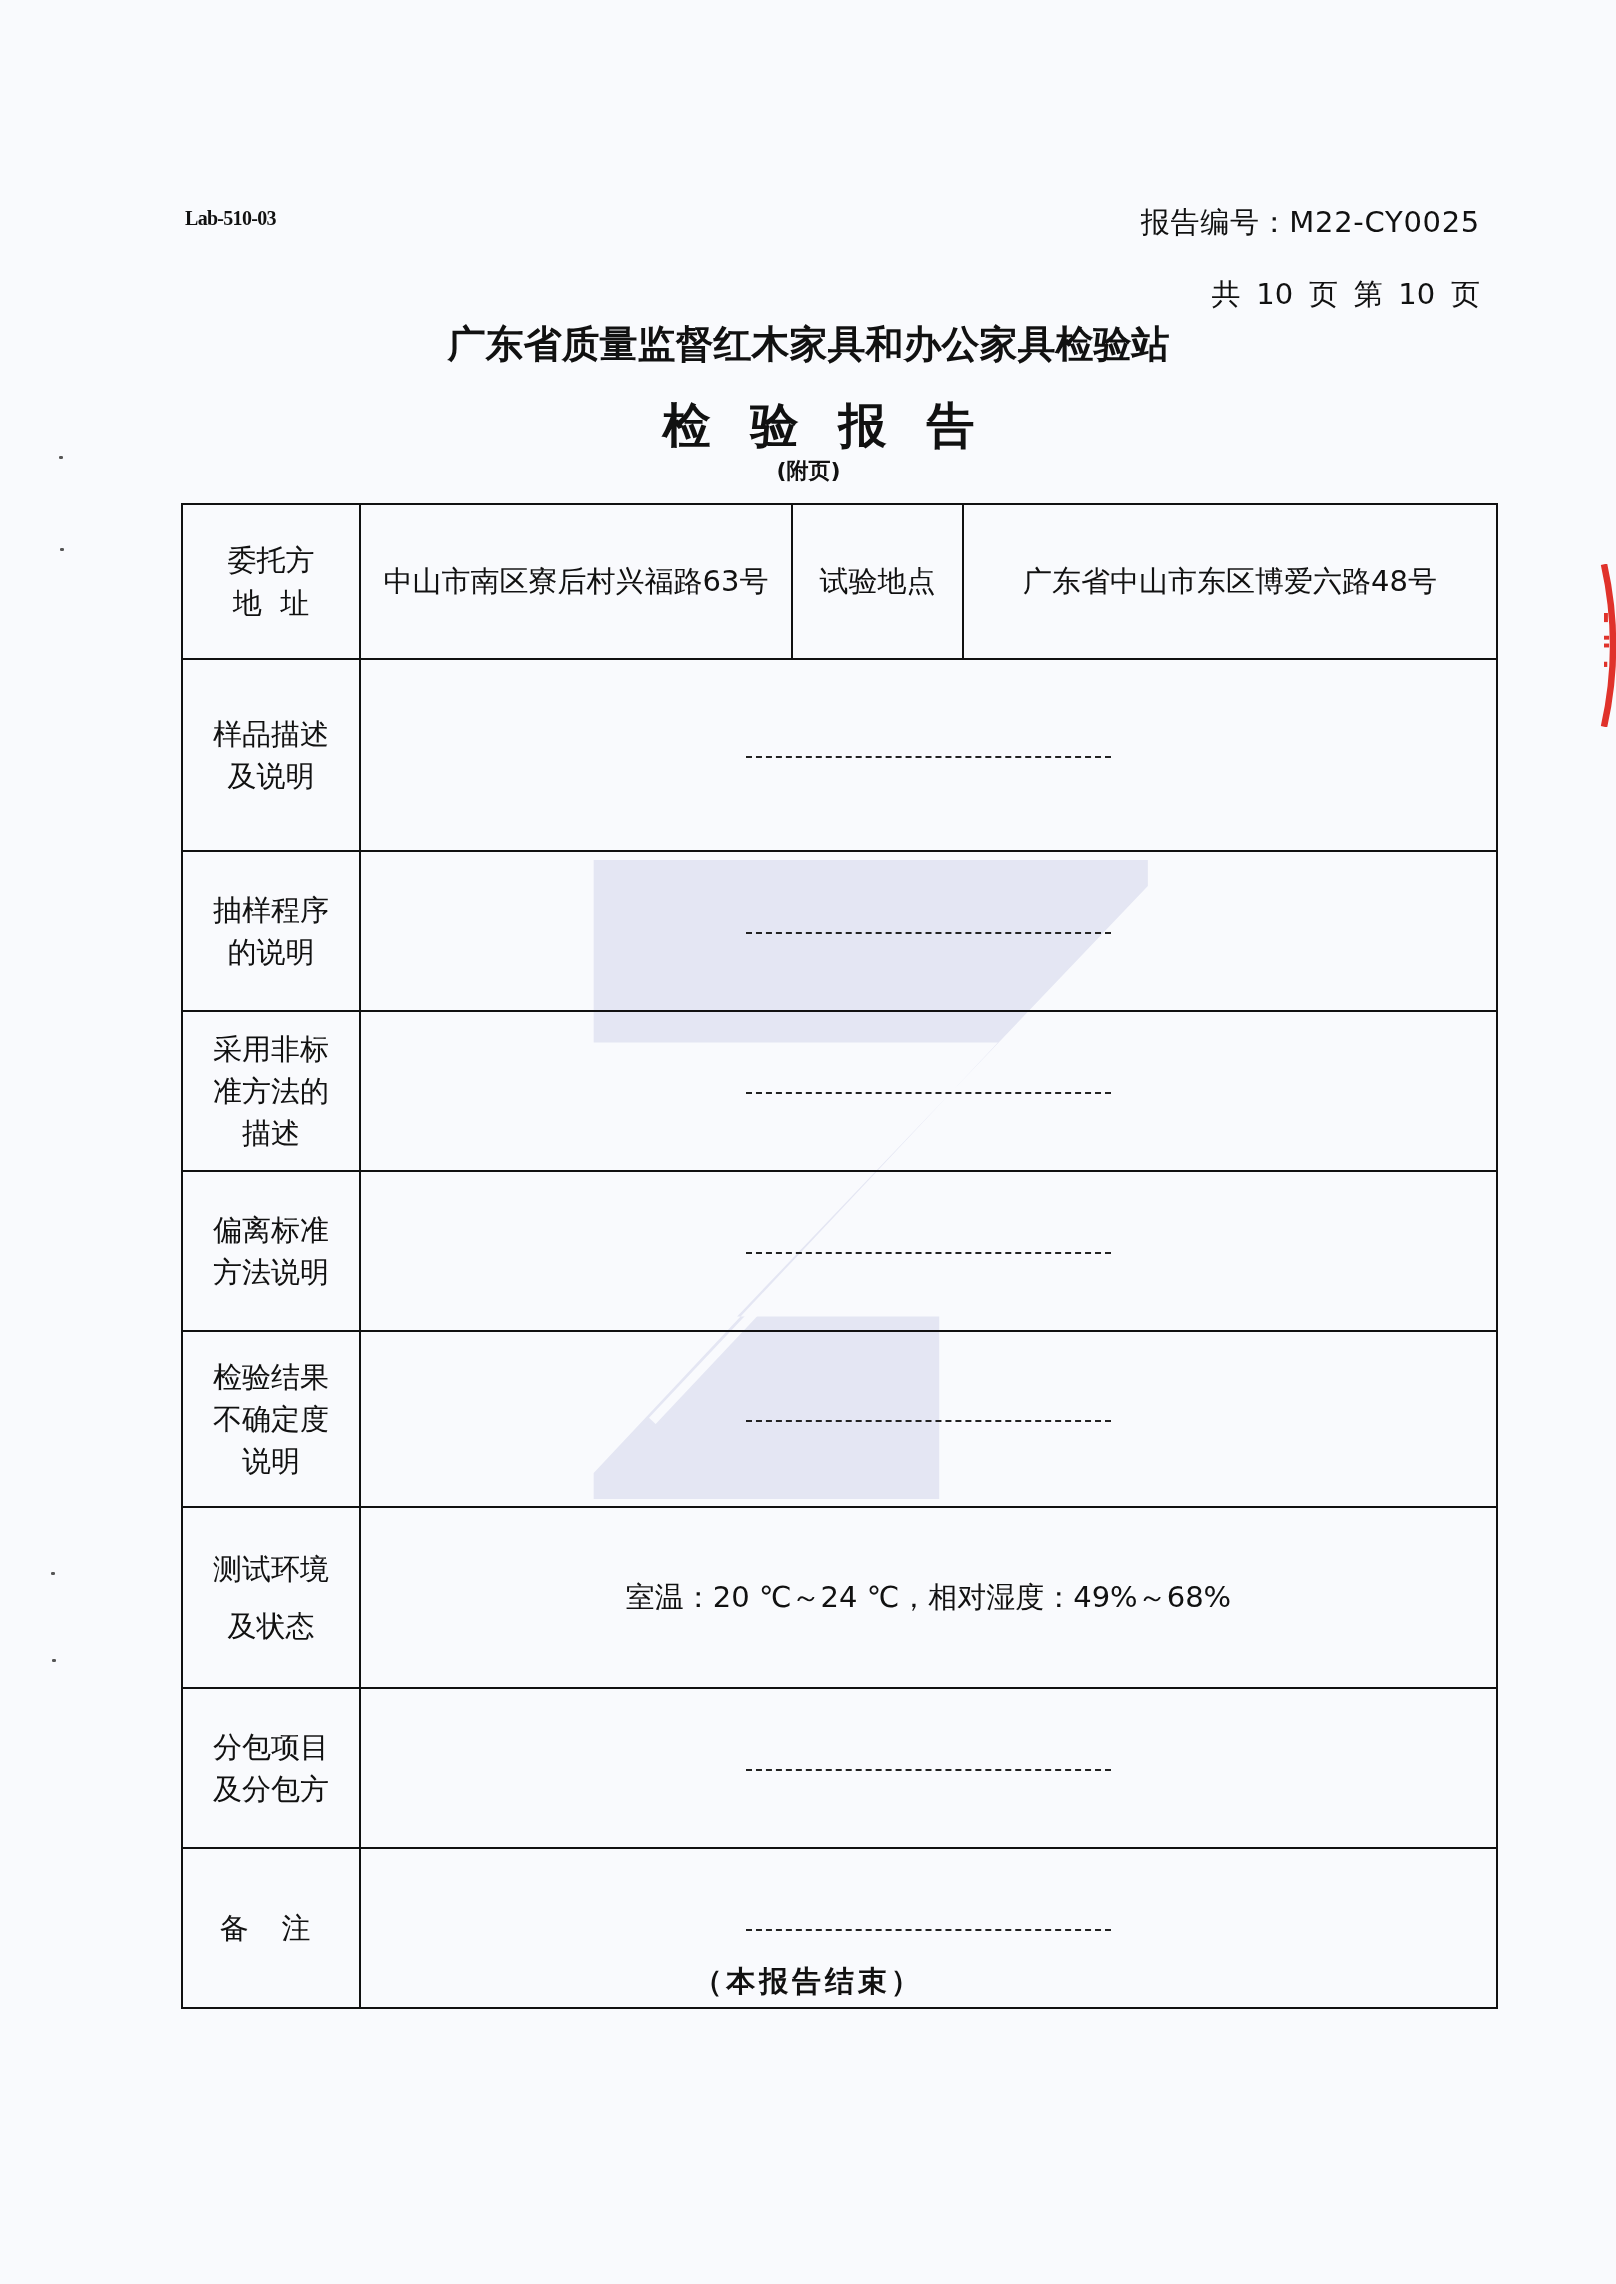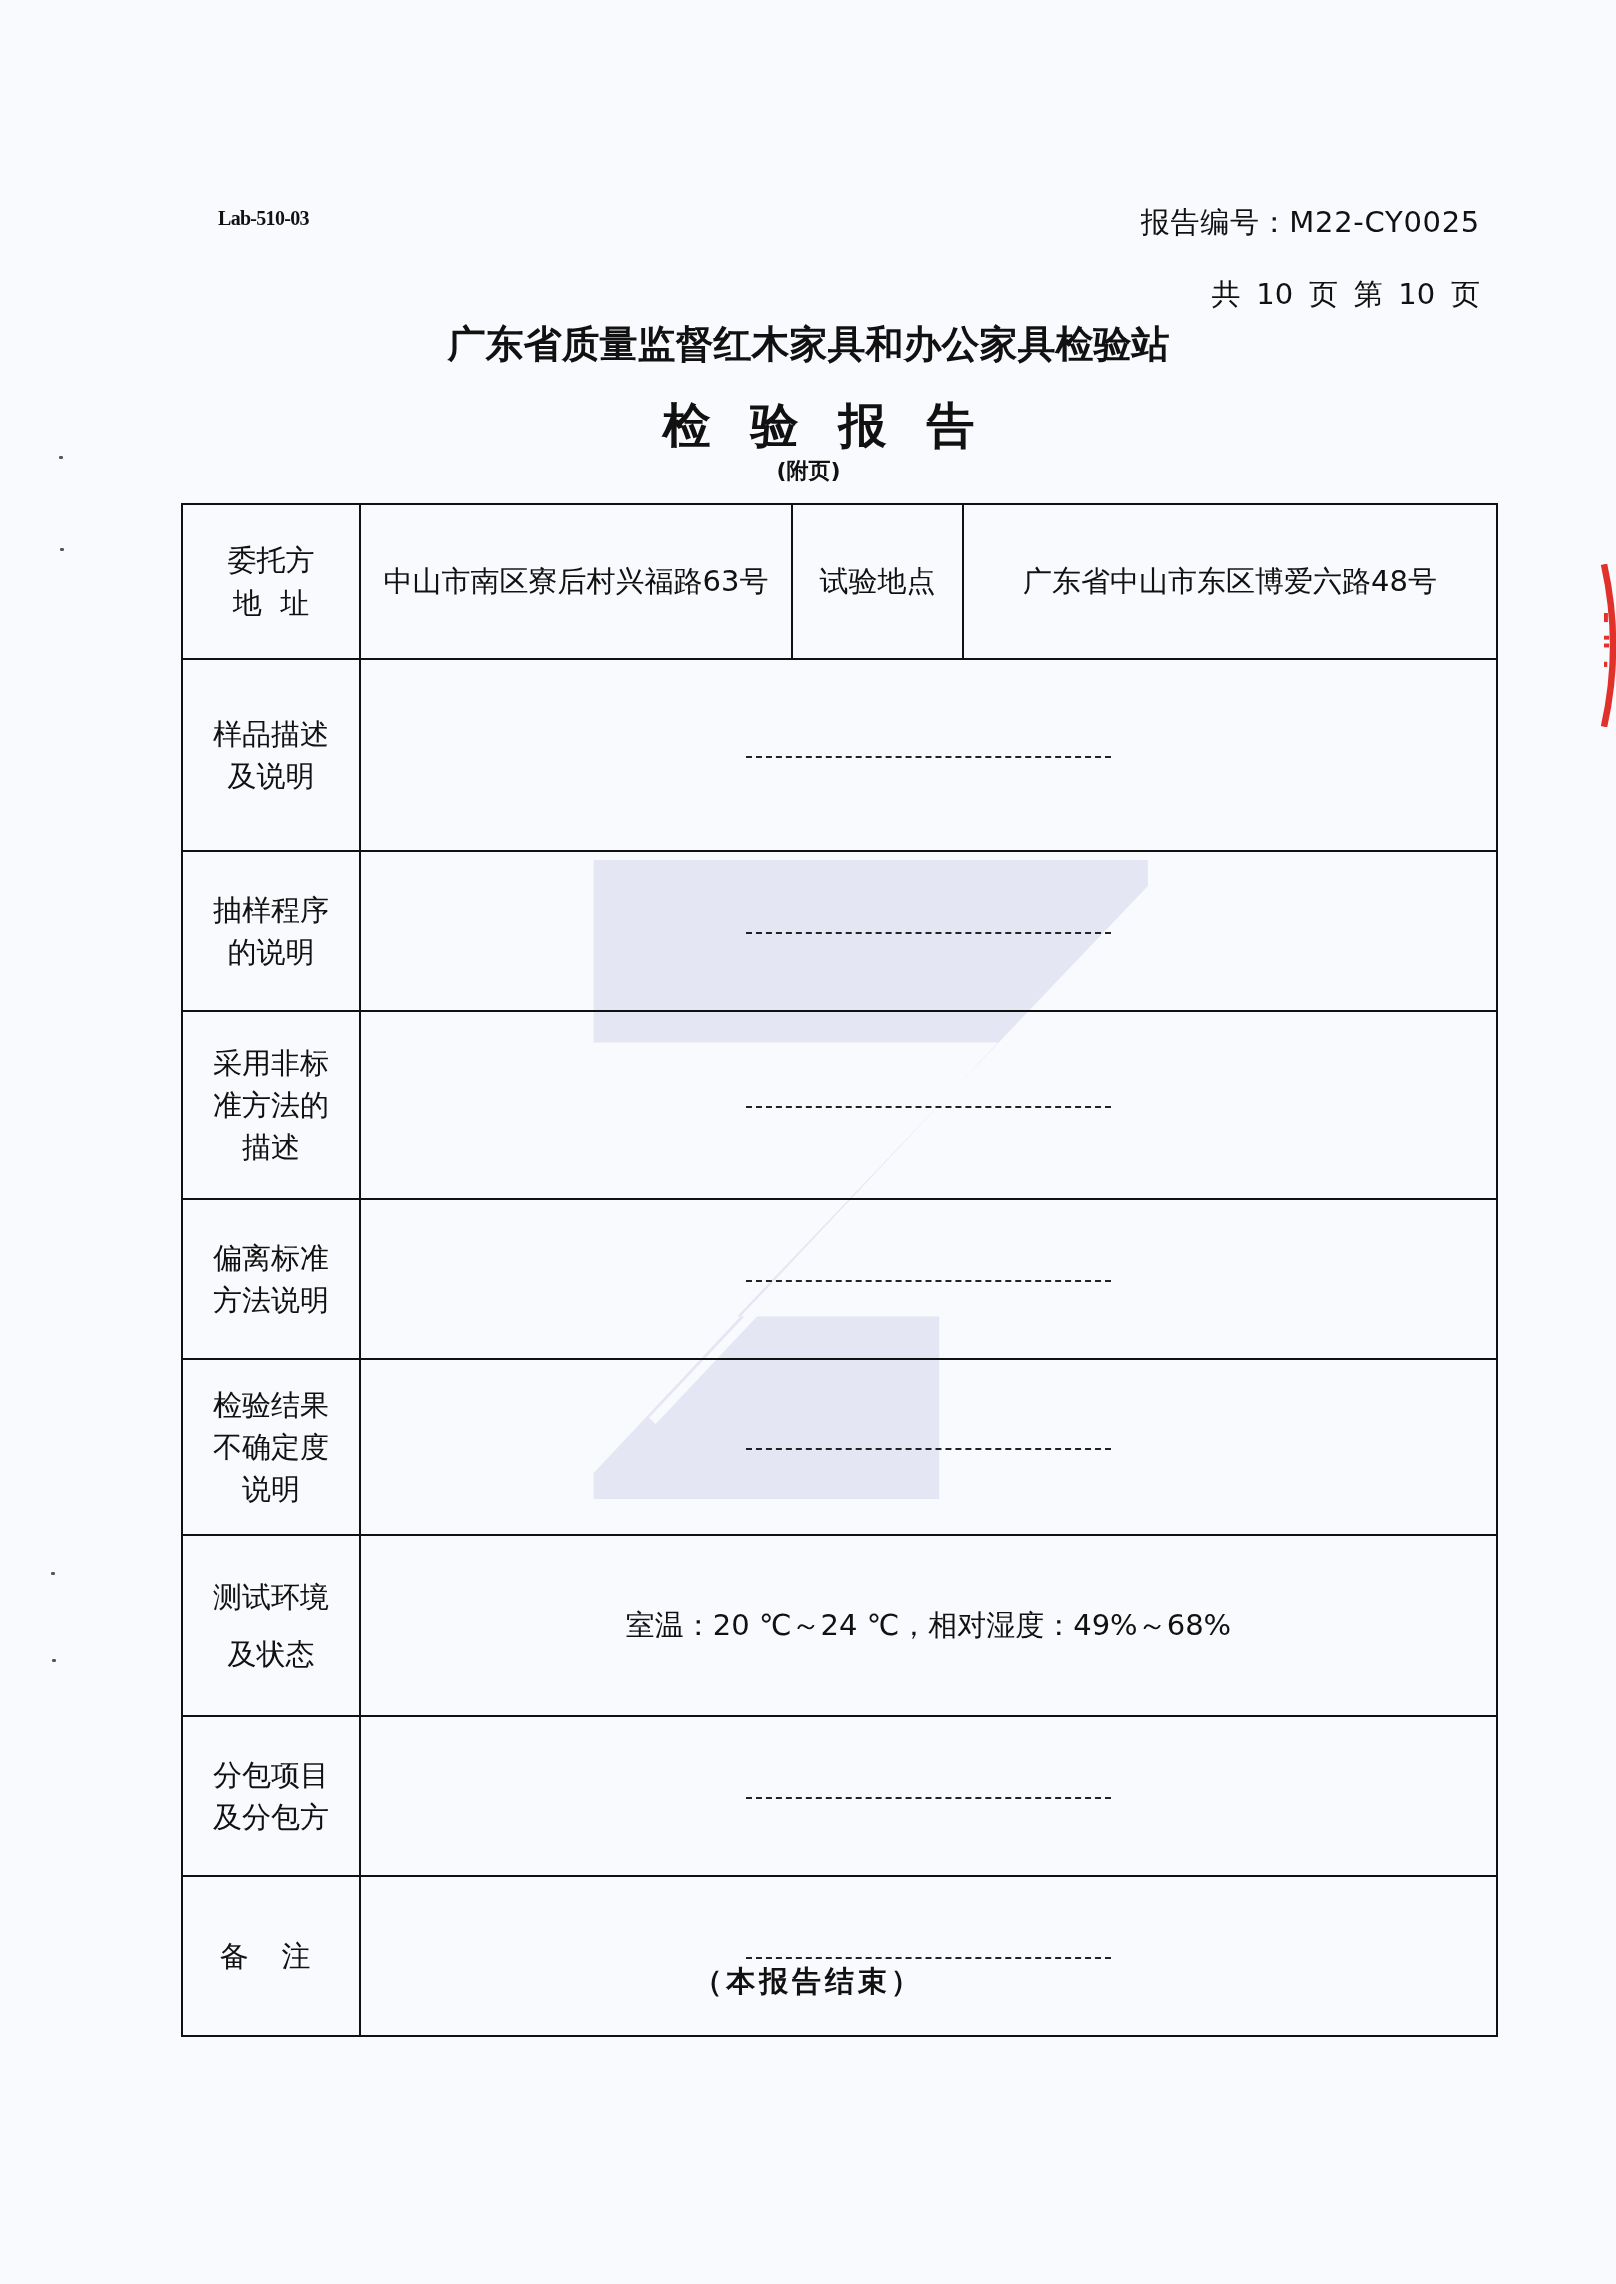--- a/index.html
+++ b/index.html
@@ -4,21 +4,21 @@
 <style>
   html, body { margin: 0; padding: 0; }
   body {
     width: 1617px; height: 2284px; position: relative; overflow: hidden;
     background: #f9fafd;
     font-family: "DejaVu Serif", "Liberation Serif", serif;
     color: #111;
   }
   .abs { position: absolute; }
   .form-code {
-    left: 218px; top: 207px; font-size: 20px; font-weight: bold;
+    left: 185px; top: 207px; font-size: 20px; font-weight: bold;
     font-family: "Liberation Serif", serif; letter-spacing: -0.7px;
   }
   .report-no {
     right: 137px; top: 203px; font-size: 29px;
     font-family: "DejaVu Sans", sans-serif; letter-spacing: 0.7px;
   }
   .page-info {
     right: 137px; top: 263px; font-size: 29px;
     font-family: "DejaVu Sans", sans-serif; word-spacing: 6.5px; margin-top: 12px;
   }
@@ -93,21 +93,21 @@
         </td>
     <td colspan="3"><span class="dash"></span></td>
   </tr>
   <tr style="height:160px">
     <td class="label">
           <div>抽样程序</div>
           <div>的说明</div>
         </td>
     <td colspan="3"><span class="dash"></span></td>
   </tr>
-  <tr style="height:188px">
+  <tr style="height:160px">
     <td class="label">
           <div>采用非标</div>
           <div>准方法的</div>
           <div>描述</div>
         </td>
     <td colspan="3"><span class="dash"></span></td>
   </tr>
   <tr style="height:160px">
     <td class="label">
           <div>偏离标准</div>

